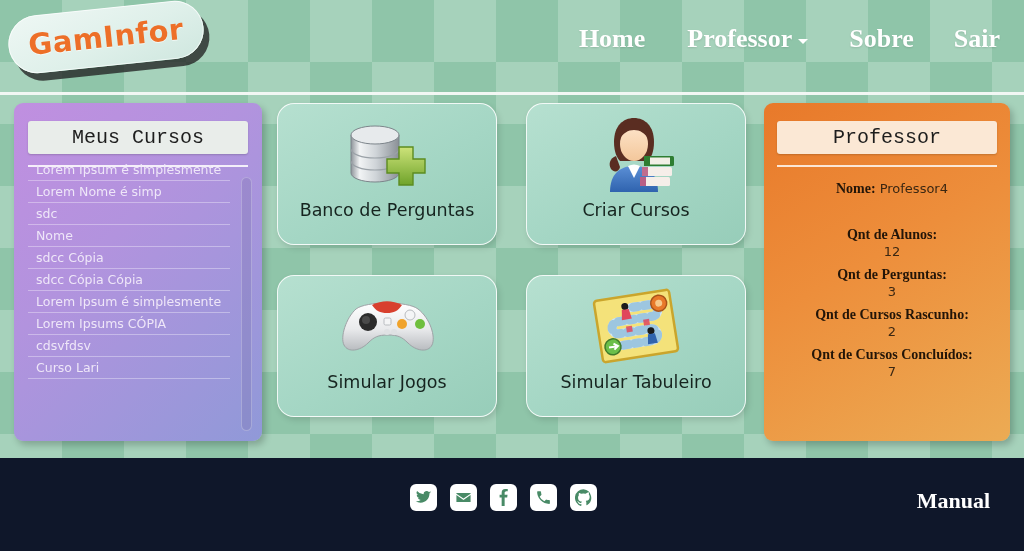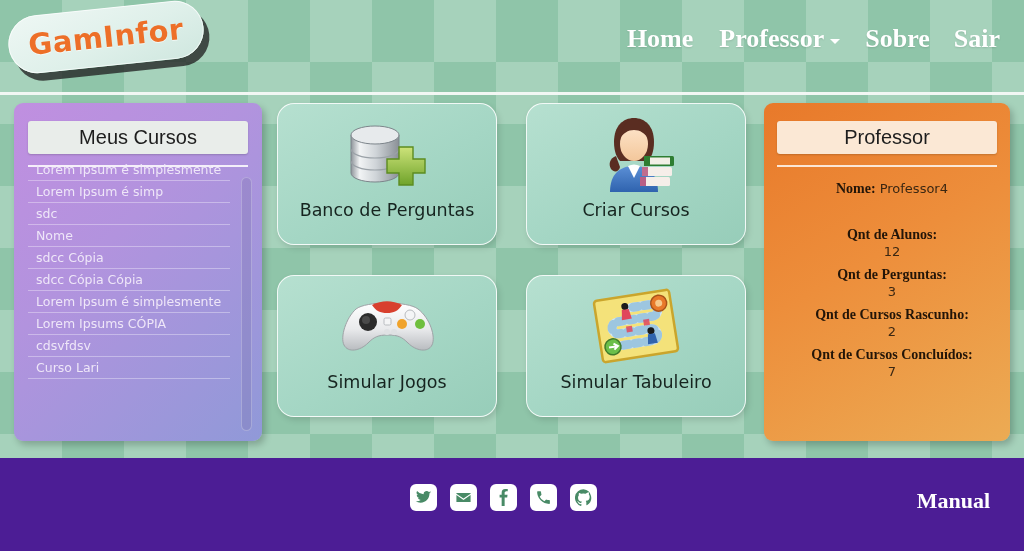--- a/index.html
+++ b/index.html
@@ -49,21 +49,21 @@
   #logo-text {
     font-family: "DejaVu Sans", sans-serif;
     font-weight: bold;
     font-size: 29px;
     color: #ed6f28;
     letter-spacing: .5px;
     text-shadow: 0 1px 0 rgba(255,255,255,.6);
   }
   #nav {
     position: absolute; right: 12px; top: 24px;
-    display: flex; align-items: baseline; gap: 0;
+    display: flex; align-items: baseline; gap: 16px;
   }
   .nav-item {
     font-family: "Liberation Serif", serif;
     font-weight: bold;
     font-size: 26px;
     color: #ffffff;
     padding: 0 13px;
     cursor: pointer;
     white-space: nowrap;
     text-shadow: 0 1px 2px rgba(0,0,0,.12);
@@ -93,21 +93,21 @@
   }
   .panel-title-box {
     position: absolute; left: 14px; top: 18px;
     width: 220px; height: 33px;
     background: #e9edea;
     border-radius: 3px;
     display: flex; align-items: center; justify-content: center;
     box-shadow: 0 1px 2px rgba(0,0,0,.18);
   }
   .panel-title-text {
-    font-family: Liberation Sans, sans-serif;
+    font-family: Liberation Mono, monospace;
     font-size: 20px; color: #1d1d1d;
   }
   .panel-rule {
     position: absolute; left: 14px; top: 62px;
     width: 220px; height: 2px;
     background: rgba(255,255,255,.85);
   }
   #courses-list {
     position: absolute; left: 14px; top: 56px;
     width: 202px; height: 252px;
@@ -187,21 +187,21 @@
   }
   .prof-inline .prof-value { margin-left: 4px; }
   .prof-stat { margin-top: 0; }
   .prof-stat .prof-value { display: block; margin-top: 1px; margin-bottom: 6px; }
   #prof-gap { height: 26px; }
 
   
   #footer {
     position: absolute; left: 0; top: 458px;
     width: 1024px; height: 93px;
-    background: #4c1d95;
+    background: #0f172a;
     z-index: 7;
   }
   #social {
     position: absolute; left: 410px; top: 26px;
     display: flex; gap: 13px;
   }
   .social-btn {
     width: 27px; height: 27px;
     background: #ffffff;
     border-radius: 6px;
@@ -245,21 +245,21 @@
 
 <div id="main">
 
   <div id="courses-panel">
     <div class="panel-title-box">
       <span class="panel-title-text">Meus Cursos</span>
     </div>
     <div class="panel-rule"></div>
     <div id="courses-list">
       <div class="course-item">Lorem Ipsum é simplesmente</div>
-      <div class="course-item">Lorem Ipsum é simp</div>
+      <div class="course-item">Lorem Nome é simp</div>
       <div class="course-item">sdc</div>
       <div class="course-item">Nome</div>
       <div class="course-item">sdcc Cópia</div>
       <div class="course-item">sdcc Cópia Cópia</div>
       <div class="course-item">Lorem Ipsum é simplesmente</div>
       <div class="course-item">Lorem Ipsums CÓPIA</div>
       <div class="course-item">cdsvfdsv</div>
       <div class="course-item">Curso Lari</div>
     </div>
     <div id="courses-scrollbar"></div>

